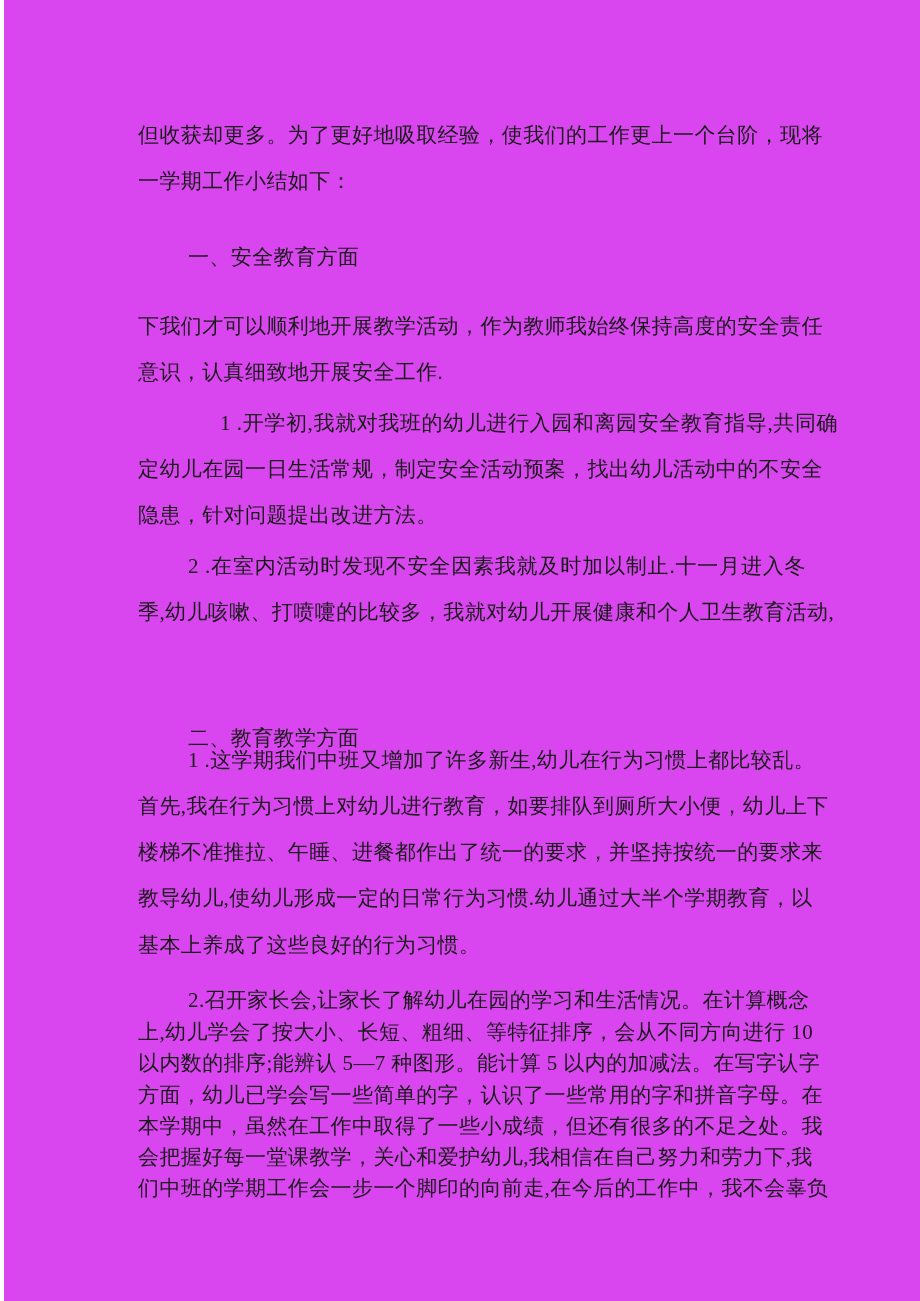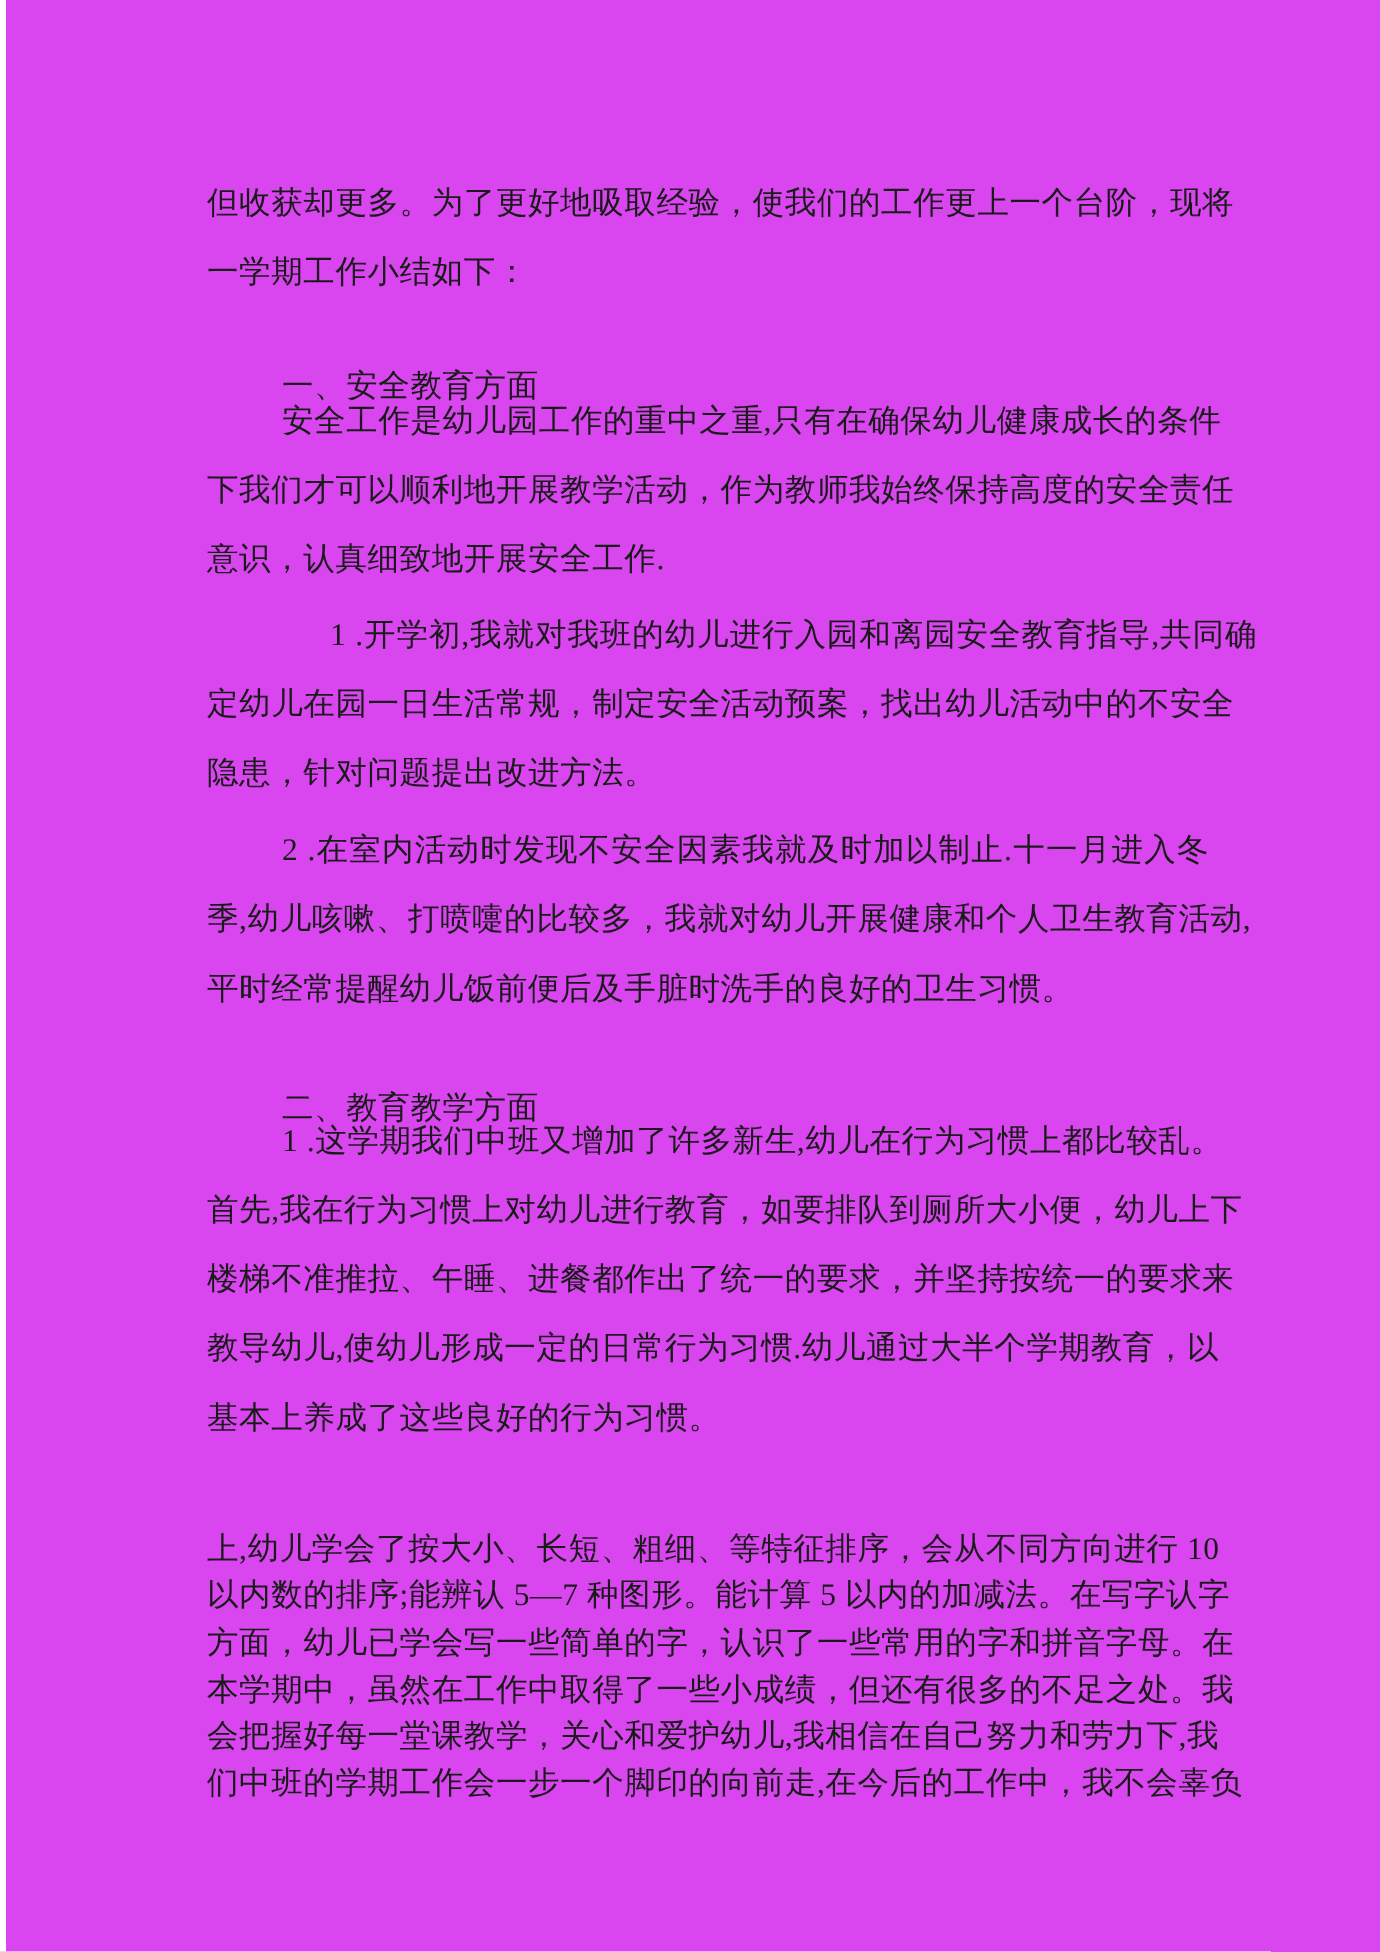--- a/index.html
+++ b/index.html
@@ -12,34 +12,33 @@
   .indent { left: 184px; width: 618px; }
   .heading { left: 184px; text-align-last: left; margin-top: 28px; }
 </style>
 </head>
 <body>
 
 <div class="page">
   <div class="line" style="top: 122px;">但收获却更多。为了更好地吸取经验，使我们的工作更上一个台阶，现将</div>
   <div class="line last" style="top: 168px;">一学期工作小结如下：</div>
   <div class="line heading" style="top: 216px;">一、安全教育方面</div>
-  <div class="line indent" style="top: 267px;">安全工作是幼儿园工作的重中之重,只有在确保幼儿健康成长的条件</div>
   <div class="line" style="top: 313px;">下我们才可以顺利地开展教学活动，作为教师我始终保持高度的安全责任</div>
   <div class="line last" style="top: 359px;">意识，认真细致地开展安全工作.</div>
   <div class="line indent" style="top: 410px; margin-left: 32px;">1 .开学初,我就对我班的幼儿进行入园和离园安全教育指导,共同确</div>
   <div class="line" style="top: 456px;">定幼儿在园一日生活常规，制定安全活动预案，找出幼儿活动中的不安全</div>
   <div class="line last" style="top: 502px;">隐患，针对问题提出改进方法。</div>
   <div class="line indent" style="top: 553px; font-family: Liberation Serif, serif;">2 .在室内活动时发现不安全因素我就及时加以制止.十一月进入冬</div>
   <div class="line" style="top: 599px;">季,幼儿咳嗽、打喷嚏的比较多，我就对幼儿开展健康和个人卫生教育活动,</div>
-  <div class="line last" style="top: 646px;">平时经常提醒幼儿饭前便后及手脏时洗手的良好的卫生习惯。</div>
   <div class="line heading" style="top: 697px;">二、教育教学方面</div>
   <div class="line indent" style="top: 747px;">1 .这学期我们中班又增加了许多新生,幼儿在行为习惯上都比较乱。</div>
   <div class="line" style="top: 793px;">首先,我在行为习惯上对幼儿进行教育，如要排队到厕所大小便，幼儿上下</div>
   <div class="line" style="top: 839px;">楼梯不准推拉、午睡、进餐都作出了统一的要求，并坚持按统一的要求来</div>
   <div class="line" style="top: 885px;">教导幼儿,使幼儿形成一定的日常行为习惯.幼儿通过大半个学期教育，以</div>
   <div class="line last" style="top: 932px;">基本上养成了这些良好的行为习惯。</div>
+  <div class="line indent" style="top: 987px;">2.召开家长会,让家长了解幼儿在园的学习和生活情况。在计算概念</div>
   <div class="line" style="top: 1019px;">上,幼儿学会了按大小、长短、粗细、等特征排序，会从不同方向进行 10</div>
   <div class="line" style="top: 1050px;">以内数的排序;能辨认 5—7 种图形。能计算 5 以内的加减法。在写字认字</div>
   <div class="line" style="top: 1082px;">方面，幼儿已学会写一些简单的字，认识了一些常用的字和拼音字母。在</div>
   <div class="line" style="top: 1113px;">本学期中，虽然在工作中取得了一些小成绩，但还有很多的不足之处。我</div>
   <div class="line" style="top: 1144px;">会把握好每一堂课教学，关心和爱护幼儿,我相信在自己努力和劳力下,我</div>
   <div class="line" style="top: 1175px;">们中班的学期工作会一步一个脚印的向前走,在今后的工作中，我不会辜负</div>
 </div>
 
 </body></html>

